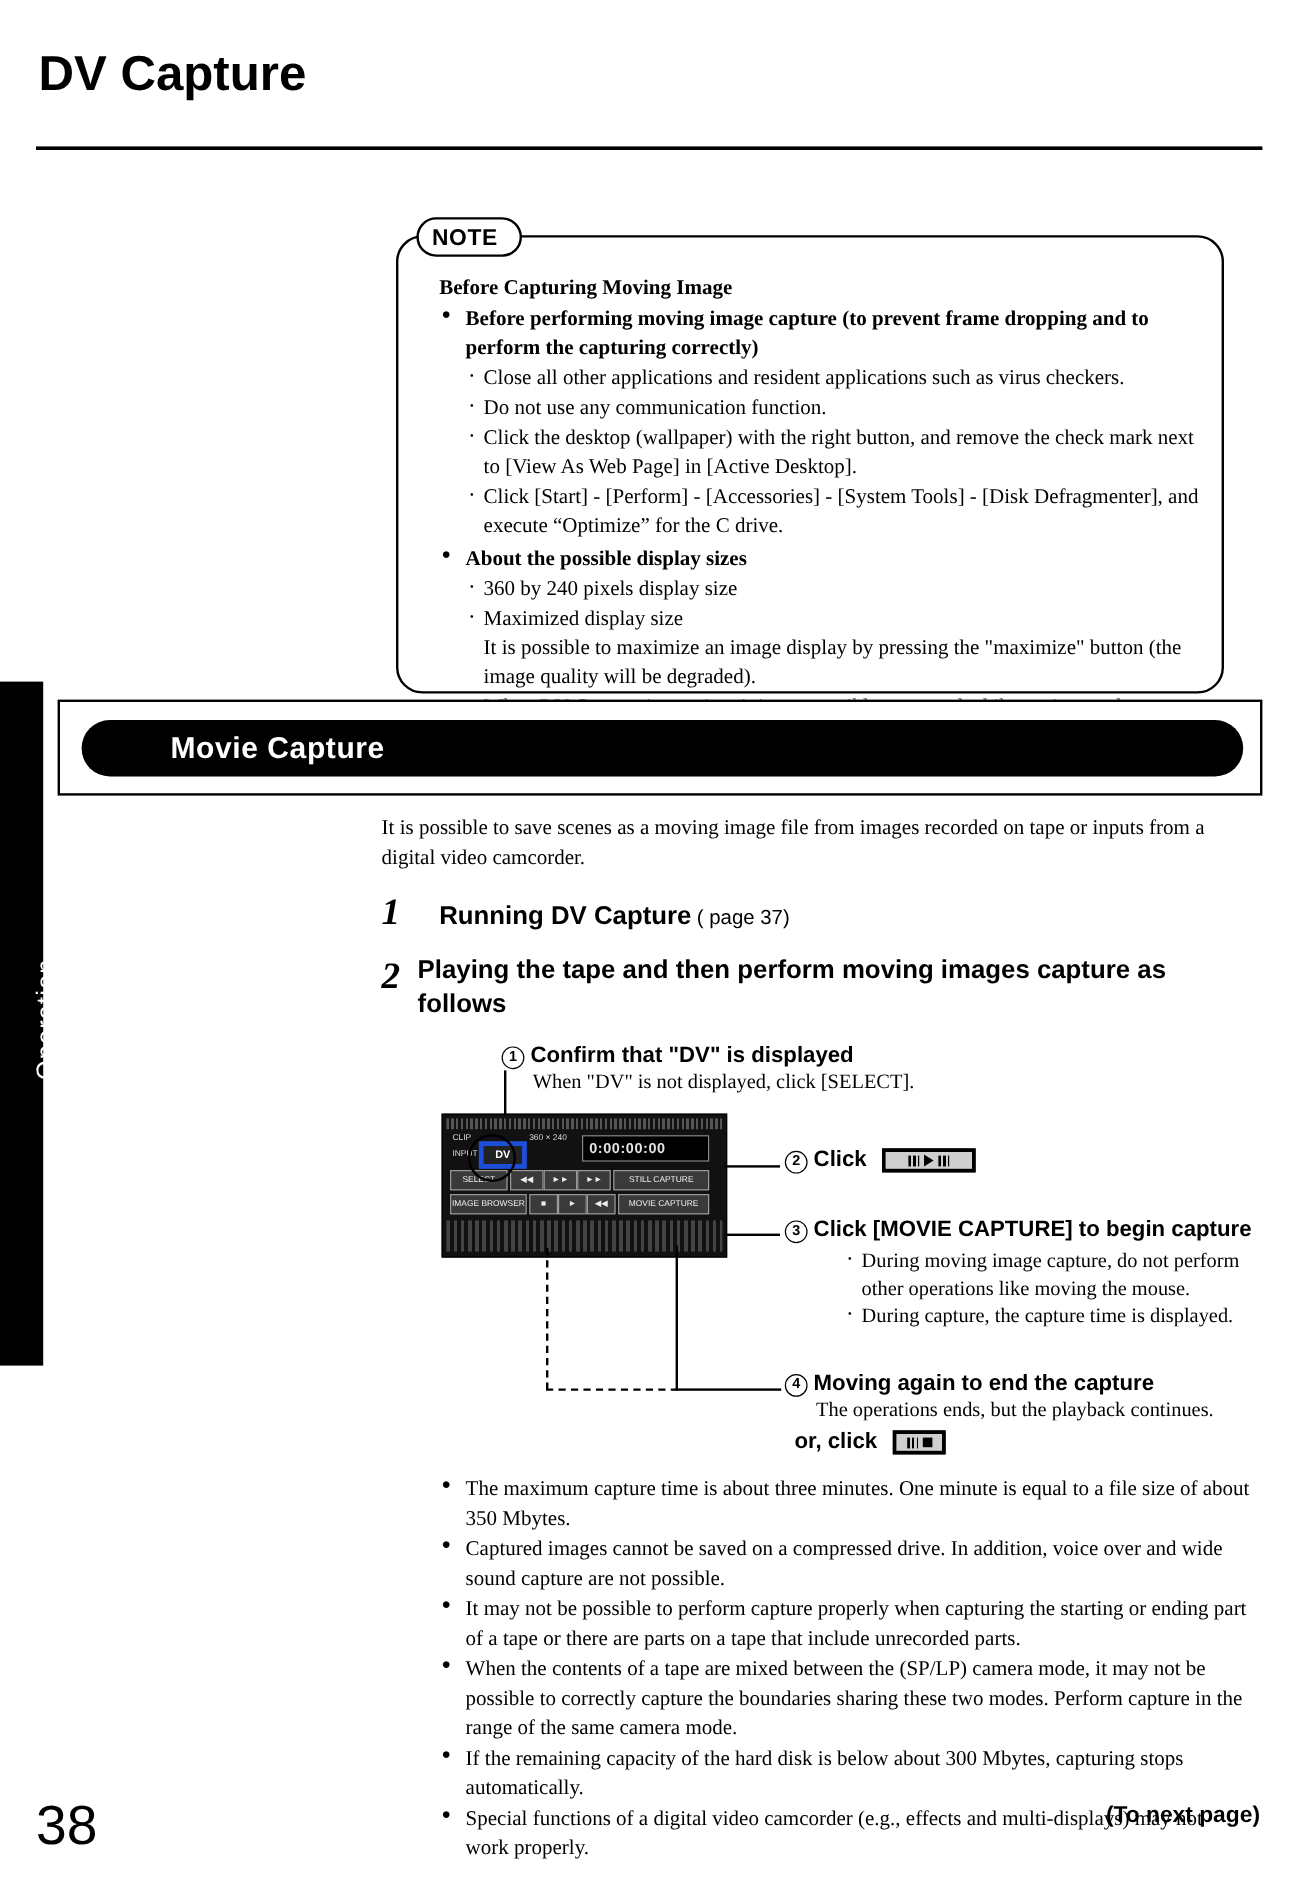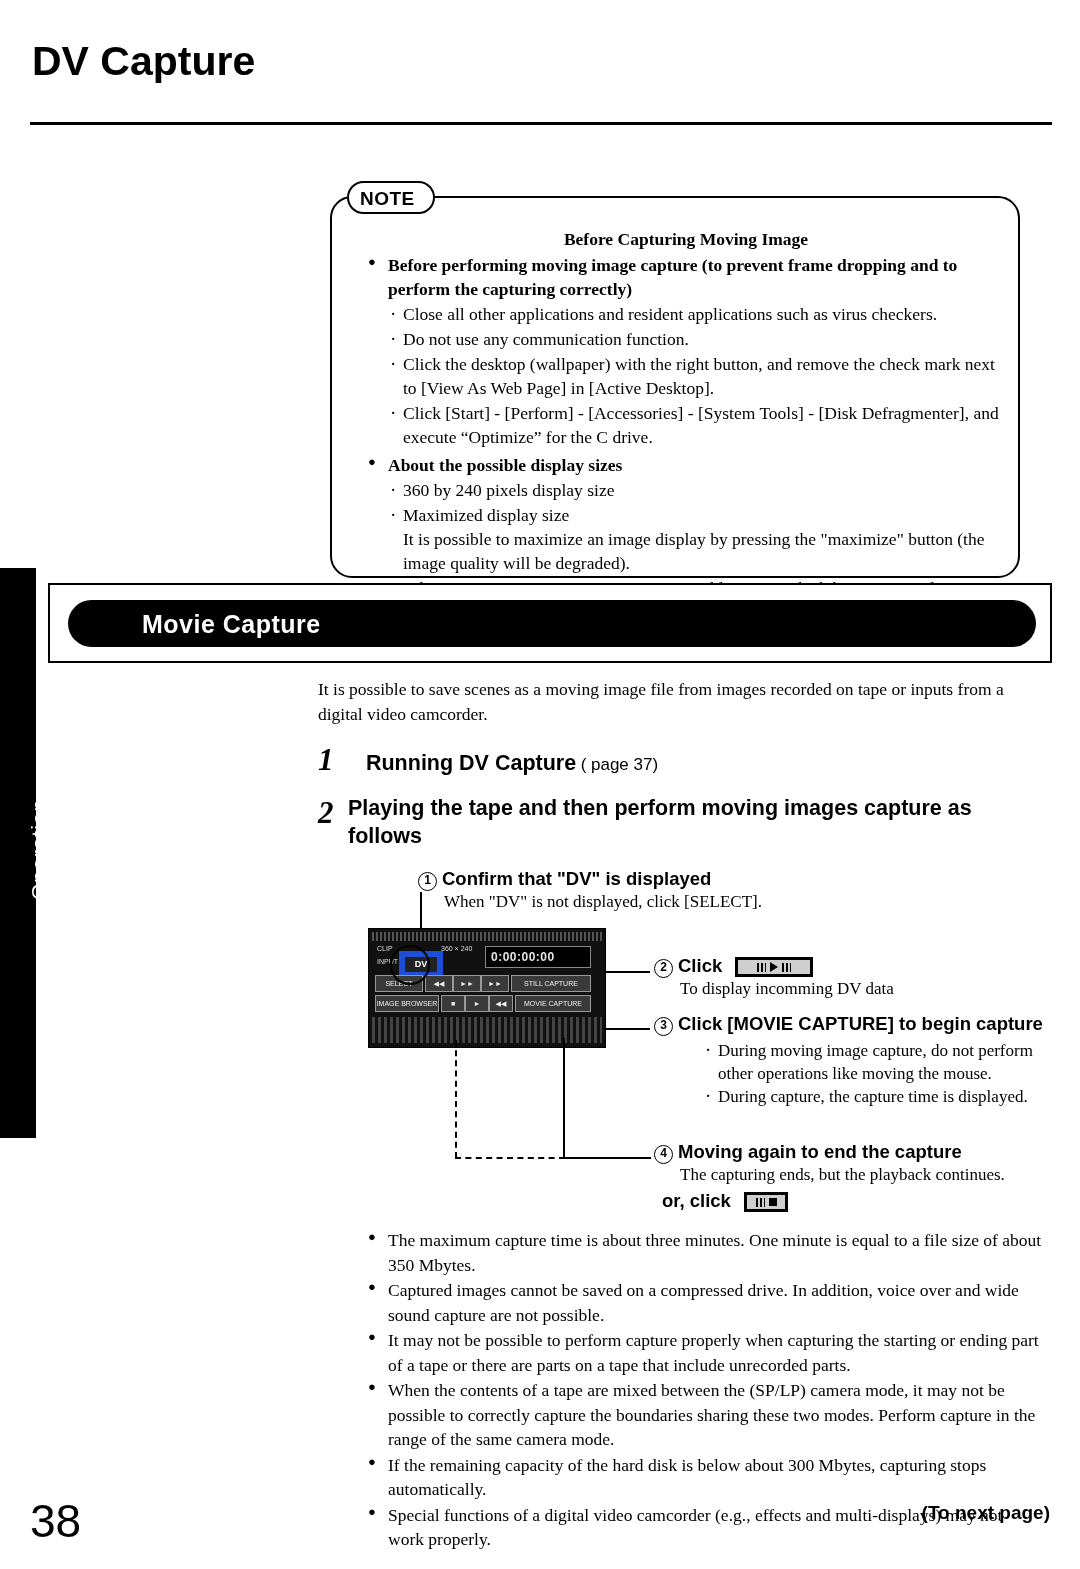--- a/index.html
+++ b/index.html
@@ -102,21 +102,20 @@
     left: 366px;
     top: 228px;
     width: 640px;
     font-size: 17.5px;
     line-height: 1.37;
   }
   .note-h {
     font-weight: bold;
     font-size: 17.5px;
     margin-bottom: 2px;
-    text-align: center;
   }
   .bullet-item {
     position: relative;
     padding-left: 22px;
     font-weight: bold;
     margin-top: 2px;
   }
   .bullet-item::before {
     content: "\25CF";
     position: absolute;
@@ -283,21 +282,21 @@
     width: 100px; height: 24px;
     color: #ddd;
     font-family: "Liberation Sans", sans-serif;
     font-size: 7px;
   }
   .dev-dv {
     position: absolute;
     left: 30px; top: 22px;
     width: 32px; height: 15px;
     background: #222;
-    border: 6px solid #1d4ed8;
+    border: 4px solid #1d4ed8;
     color: #fff;
     font-family: "Liberation Sans", sans-serif;
     font-size: 9px;
     font-weight: bold;
     text-align: center;
     line-height: 15px;
   }
   .dev-rowbtn {
     position: absolute;
     background: #3a3a3a;
@@ -538,38 +537,37 @@
   <div class="co-title">
     <span class="circ">2</span><span>Click</span>
     <span class="btn-chip chip-a" style="margin-left:8px;">
       <span class="chip-inner">
         <span class="bars"></span>
         <span class="tri-right"></span>
         <span class="bars"></span>
       </span>
     </span>
   </div>
-  <div class="co-body">To display incomming DV data</div>
 </div>
 
 <div class="co3">
   <div class="co-title" style="line-height:1.25;">
     <span class="circ">3</span><span>Click [MOVIE CAPTURE] to begin capture</span>
   </div>
   <ul class="sub-dash" style="margin-top:4px;">
     <li>During moving image capture, do not perform other operations like moving the mouse.</li>
     <li>During capture, the capture time is displayed.</li>
   </ul>
 </div>
 
 <div class="co4">
   <div class="co-title">
     <span class="circ">4</span><span>Moving again to end the capture</span>
   </div>
-  <div class="co-body">The capturing ends, but the playback continues.</div>
+  <div class="co-body">The operations ends, but the playback continues.</div>
   <div class="co-title" style="margin-left:8px;margin-top:3px;">
     <span>or, click</span>
     <span class="btn-chip chip-b" style="margin-left:8px;">
       <span class="chip-inner">
         <span class="bars"></span>
         <span class="sq-stop"></span>
       </span>
     </span>
   </div>
 </div>

